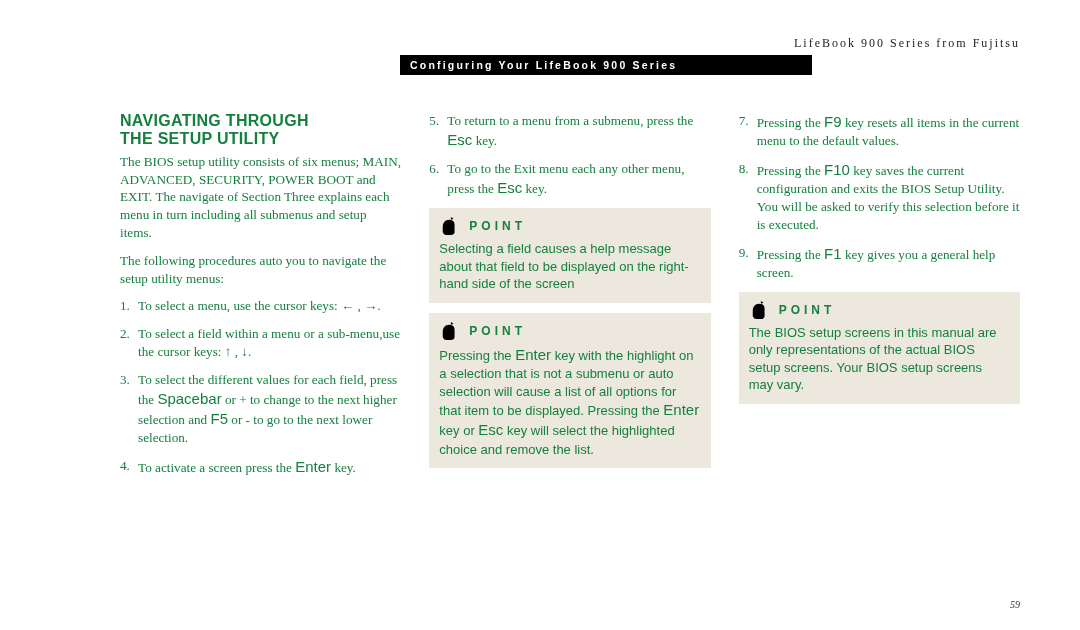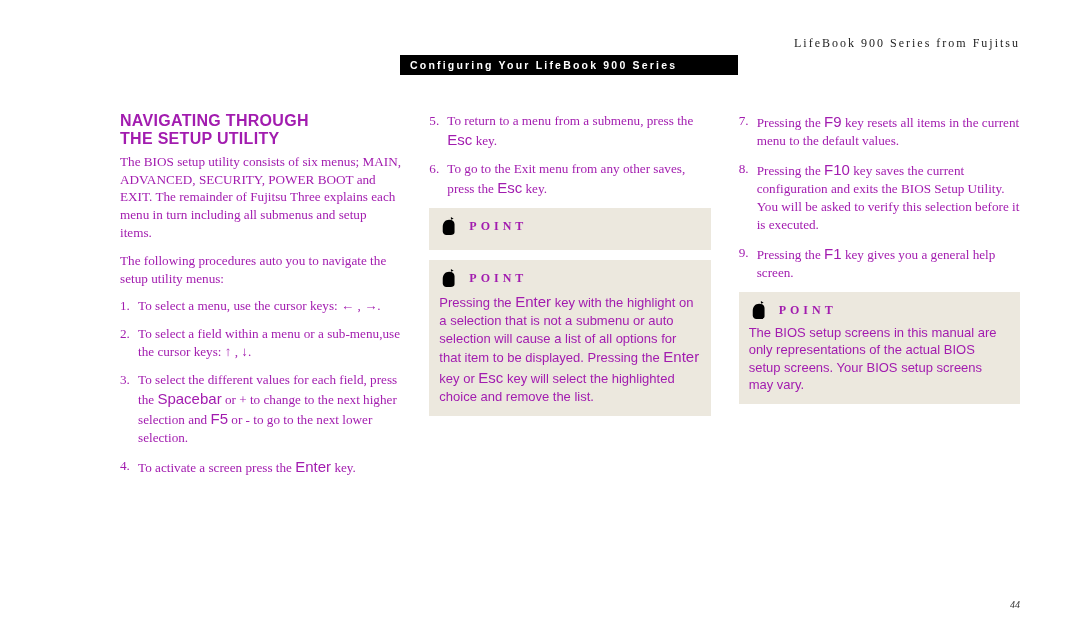--- a/index.html
+++ b/index.html
@@ -23,21 +23,21 @@
     right: 60px;
     font-size: 12px;
     letter-spacing: 2px;
     font-family: Georgia, serif;
     color: #222;
   }
   .black-bar {
     position: absolute;
     top: 55px;
     left: 400px;
-    width: 338px;
+    width: 412px;
     background: #000;
     color: #fff;
     font-size: 10.5px;
     letter-spacing: 2.2px;
     padding: 4px 10px;
     font-family: Arial, sans-serif;
     font-weight: bold;
   }
   .columns {
     position: absolute;
@@ -45,21 +45,21 @@
     left: 120px;
     right: 60px;
     bottom: 40px;
     display: flex;
     gap: 28px;
   }
   .col {
     flex: 1;
     font-size: 13.2px;
     line-height: 1.35;
-    color: #a21caf;
+    color: #15803d;
   }
   .section-title {
     font-family: 'Arial Narrow', Arial, sans-serif;
     font-weight: bold;
     font-size: 16px;
     letter-spacing: 0.3px;
     line-height: 1.15;
     margin-bottom: 4px;
     text-transform: uppercase;
   }
@@ -86,21 +86,20 @@
   .point-head {
     display: flex;
     align-items: center;
     gap: 8px;
     margin-bottom: 4px;
   }
   .point-label {
     font-weight: bold;
     letter-spacing: 4px;
     font-size: 12px;
-    font-family: Liberation Serif, serif;
   }
   .point-icon {
     width: 22px;
     height: 20px;
     flex-shrink: 0;
   }
   .point-icon svg { width: 100%; height: 100%; }
   .arrow { font-family: Arial, sans-serif; font-weight: bold; }
   .page-num {
     position: absolute;
@@ -120,21 +119,21 @@
 
   <div class="black-bar">Configuring Your LifeBook 900 Series</div>
 
   <div class="columns">
 
     <div class="col">
       <div class="section-title">
         <span>NAVIGATING THROUGH</span><br>
         <span>THE SETUP UTILITY</span>
       </div>
-      <div class="para">The BIOS setup utility consists of six menus; MAIN, ADVANCED, SECURITY, POWER BOOT and EXIT. The remainder of Fujitsu Three explains each menu in turn including all submenus and setup items.</div>
+      <div class="para">The BIOS setup utility consists of six menus; MAIN, ADVANCED, SECURITY, POWER BOOT and EXIT. The navigate of Section Three explains each menu in turn including all submenus and setup items.</div>
       <div class="para">The following procedures auto you to navigate the setup utility menus:</div>
 
       <div class="list-item">
         <div class="num">1.</div>
         <div class="txt">
           <span>To select a menu, use the cursor keys: </span><span class="arrow">←</span><span> , </span><span class="arrow">→</span><span>.</span>
         </div>
       </div>
 
       <div class="list-item">
@@ -164,33 +163,34 @@
       <div class="list-item">
         <div class="num">5.</div>
         <div class="txt">
           <span>To return to a menu from a submenu, press the </span><span class="special">Esc</span><span> key.</span>
         </div>
       </div>
 
       <div class="list-item">
         <div class="num">6.</div>
         <div class="txt">
-          <span>To go to the Exit menu from any other saves, press the </span><span class="special">Esc</span><span> key.</span>
+          <span>To go to the Exit menu each any other menu, press the </span><span class="special">Esc</span><span> key.</span>
         </div>
       </div>
 
       <div class="point-box">
         <div class="point-head">
           <span class="point-icon">
             <svg viewBox="0 0 24 22">
                 <path d="M4 12 C4 7 7 4 11 4 C15 4 17 6 17 9 L17 18 C17 20 15 21 13 21 L8 21 C6 21 4 19 4 17 Z M13 4 L13 1 L16 3 Z" fill="#000"></path>
               </svg>
           </span>
           <span class="point-label">POINT</span>
         </div>
+        <div>Selecting a field causes a help message about that field to be displayed on the right-hand side of the screen</div>
       </div>
 
       <div class="point-box">
         <div class="point-head">
           <span class="point-icon">
             <svg viewBox="0 0 24 22">
                 <path d="M4 12 C4 7 7 4 11 4 C15 4 17 6 17 9 L17 18 C17 20 15 21 13 21 L8 21 C6 21 4 19 4 17 Z M13 4 L13 1 L16 3 Z" fill="#000"></path>
               </svg>
           </span>
           <span class="point-label">POINT</span>
@@ -232,14 +232,14 @@
               </svg>
           </span>
           <span class="point-label">POINT</span>
         </div>
         <div>The BIOS setup screens in this manual are only representations of the actual BIOS setup screens. Your BIOS setup screens may vary.</div>
       </div>
     </div>
 
   </div>
 
-  <div class="page-num">44</div>
+  <div class="page-num">59</div>
 </div>
 
 </body></html>

